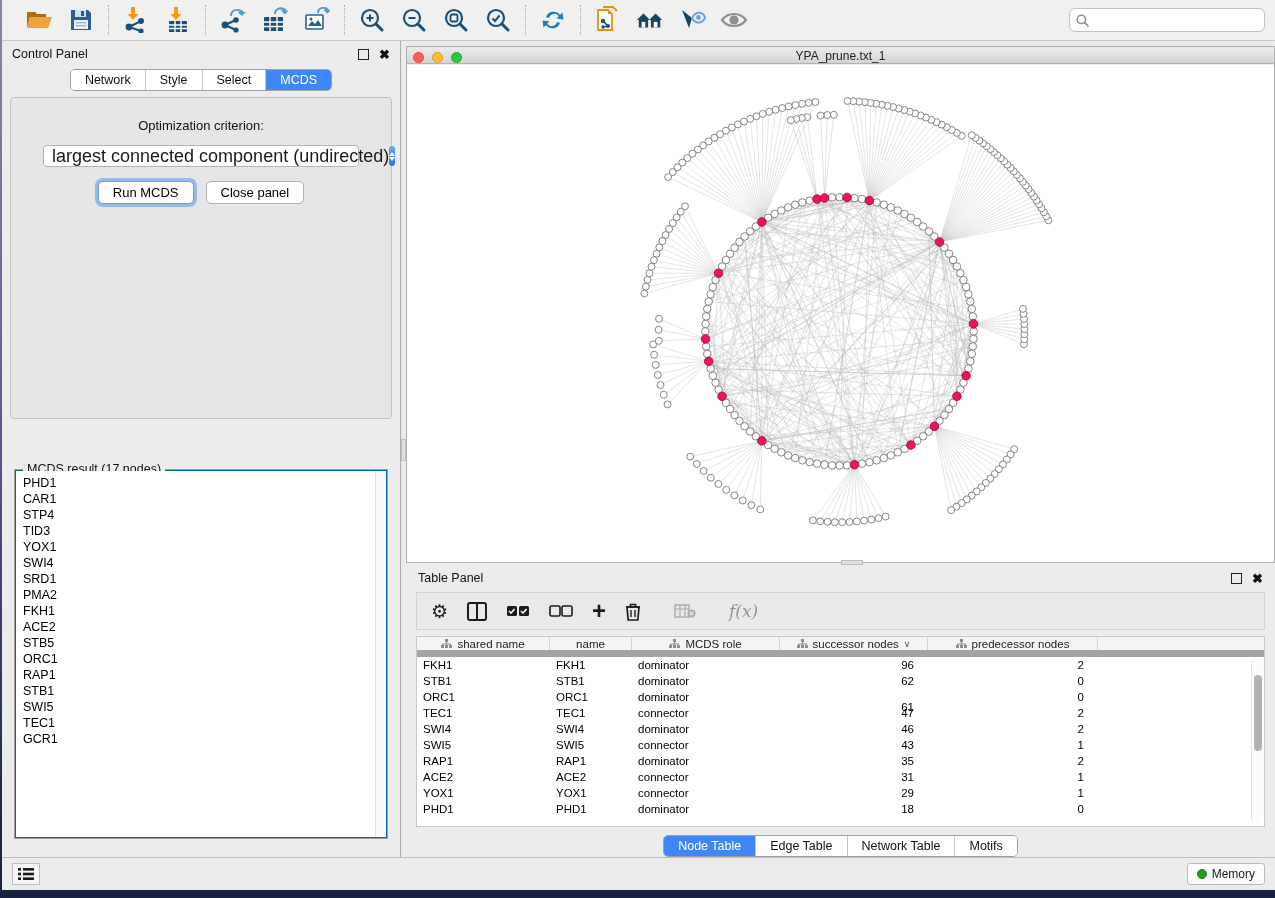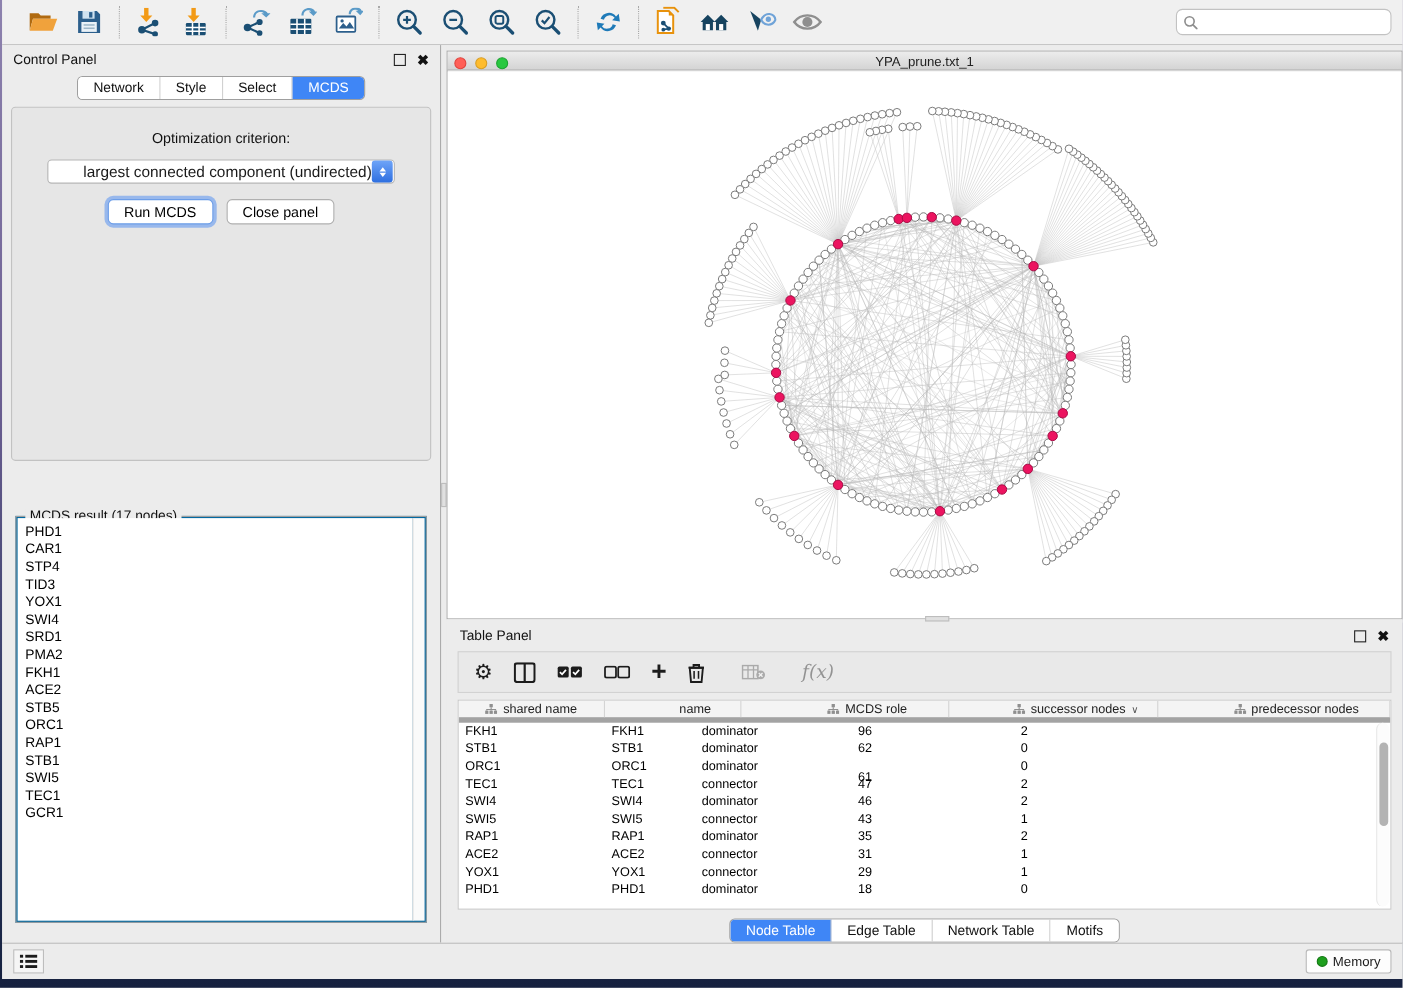--- a/index.html
+++ b/index.html
@@ -34,21 +34,21 @@
   .seg-tabs { display:flex; justify-content:center; margin-top:2px; }
   .seg { display:flex; border:1px solid #9f9f9f; border-radius:5px; overflow:hidden; background:#fff; }
   .seg .tab { padding:3px 14px; font-size:12.5px; background:#fff; color:#111; border-right:1px solid #c6c6c6; cursor:pointer; }
   .seg .tab:last-child { border-right:none; }
   .seg .tab.active { background:#3f86f6; color:#fff; }
   .cp-content { position:absolute; left:8px; right:8px; top:56px; bottom:438px; background:#e6e6e6;
                 border:1px solid #c2c2c2; border-radius:4px; padding-top:20px; text-align:center; }
   .opt-label { font-size:13px; color:#111; margin-bottom:12px; }
   .dropdown { margin:0 auto 14px auto; width:316px; height:22px; background:#fff; border:1px solid #b5b5b5;
               border-radius:4px; display:flex; align-items:center; cursor:pointer; }
-  .dropdown .dd-text { flex:1; text-align:right; padding-left:8px; font-size:14px; white-space:nowrap; }
+  .dropdown .dd-text { flex:1; text-align:left; padding-left:8px; font-size:18px; white-space:nowrap; }
   .dd-stepper { width:19px; height:20px; border-radius:3px; background:linear-gradient(#6ea4f8,#2e6fe0);
                 margin-right:1px; display:flex; flex-direction:column; align-items:center; justify-content:center; gap:1px; }
   .dd-stepper .up, .dd-stepper .dn { width:0; height:0; border-left:3.5px solid transparent; border-right:3.5px solid transparent; }
   .dd-stepper .up { border-bottom:4px solid #fff; }
   .dd-stepper .dn { border-top:4px solid #fff; }
   .btn-row { display:flex; justify-content:center; gap:12px; }
   .mac-btn { background:#fff; border:1px solid #b0b0b0; border-radius:5px; padding:3px 14px; font-size:13px; cursor:pointer;
              font-family:"Liberation Sans",sans-serif; }
   .mac-btn.focused { box-shadow:0 0 0 3px rgba(110,160,240,.65); border-color:#6d9ee8; }
   .mcds-group { position:absolute; left:12px; right:12px; top:428px; bottom:18px; border:1px solid #9f9f9f; background:#0369a1; }
@@ -75,29 +75,29 @@
   .table-panel { flex:1; display:flex; flex-direction:column; position:relative; }
   .tp-header { height:24px; display:flex; align-items:center; padding:0 12px; }
   .tp-toolbar { margin:2px 10px 0 10px; height:38px; background:#e9e9e9; border:1px solid #d2d2d2;
                 display:flex; align-items:center; gap:19px; padding:0 14px; }
   .tp-toolbar .ticon { display:flex; align-items:center; justify-content:center; cursor:pointer; color:#1c1c1c; }
   .ticon.disabled { opacity:.42; cursor:default;margin-left:14px; }
   .fx { font-family:"DejaVu Serif", serif; font-style:italic; font-size:17px; color:#9a9a9a; }
   .gear-glyph { font-family:"DejaVu Sans", sans-serif; font-size:19px; line-height:18px; }
   .plus-glyph { font-size:24px; font-weight:bold; line-height:18px; }
   .tbl-wrap { margin:6px 10px 0 10px; flex:1; background:#fff; border:1px solid #c9c9c9; position:relative; overflow:hidden; }
-  .tbl-head { display:flex; background:#f4f4f4; border-bottom:5px solid #a3a3a3; height:20px;justify-content:space-between; }
+  .tbl-head { display:flex; background:#f4f4f4; border-bottom:7px solid #a3a3a3; height:20px; }
   .th { display:flex; align-items:center; justify-content:center; gap:5px; font-size:11.5px; color:#222;
         border-right:1px solid #d4d4d4; cursor:pointer; position:relative; }
   .tree-ic { opacity:.75; }
   .sort-ch { font-size:9px; color:#555; }
   .tbl-body { position:absolute; top:20px; left:0; right:13px; bottom:0; }
   .tr { display:flex; height:16px; align-items:center; cursor:default; }
   .td { font-size:11.5px; color:#000; padding-left:6px; overflow:hidden; white-space:nowrap; }
-  .td.num { padding-right:14px; padding-left:0; }
+  .td.num { text-align:right; padding-right:14px; padding-left:0; }
   .tbl-scroll { position:absolute; top:20px; bottom:2px; right:1px; width:12px; background:#fcfcfc; border-left:1px solid #e4e4e4; border-radius:6px; }
   .tbl-thumb { position:absolute; top:18px; left:1.5px; width:8px; height:76px; background:#b3b3b3; border-radius:4px; cursor:pointer; }
   .tp-tabs { height:30px; display:flex; justify-content:center; align-items:flex-end; }
 
   
   .status-bar { position:absolute; left:0; right:0; bottom:0; height:33px; background:#ececec;
                 border-top:1px solid #bdbdbd; display:flex; align-items:center; padding:0 10px; }
   .list-btn { width:28px; height:22px; background:#f5f5f5; border:1px solid #bdbdbd; display:flex; align-items:center; justify-content:center; cursor:pointer; }
   .memory-btn { margin-left:auto; background:#fdfdfd; border:1px solid #b9b9b9; border-radius:3px; height:22px;
                 display:flex; align-items:center; gap:5px; padding:0 9px; font-size:12px; cursor:pointer; }

